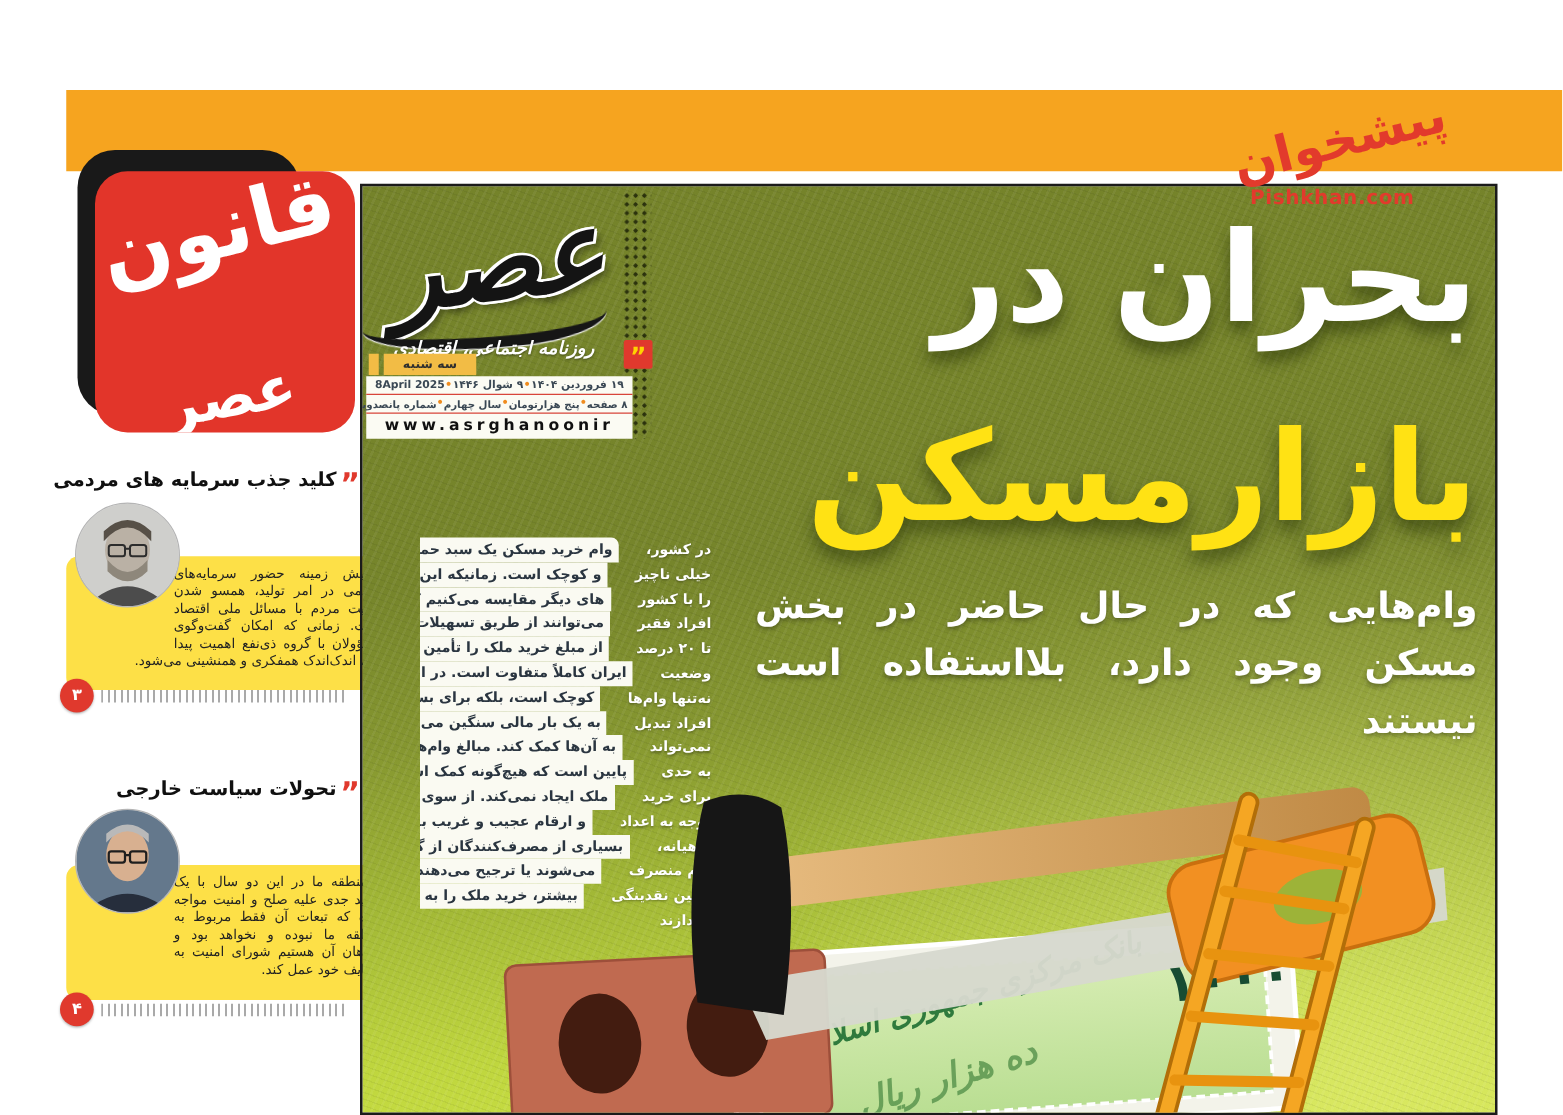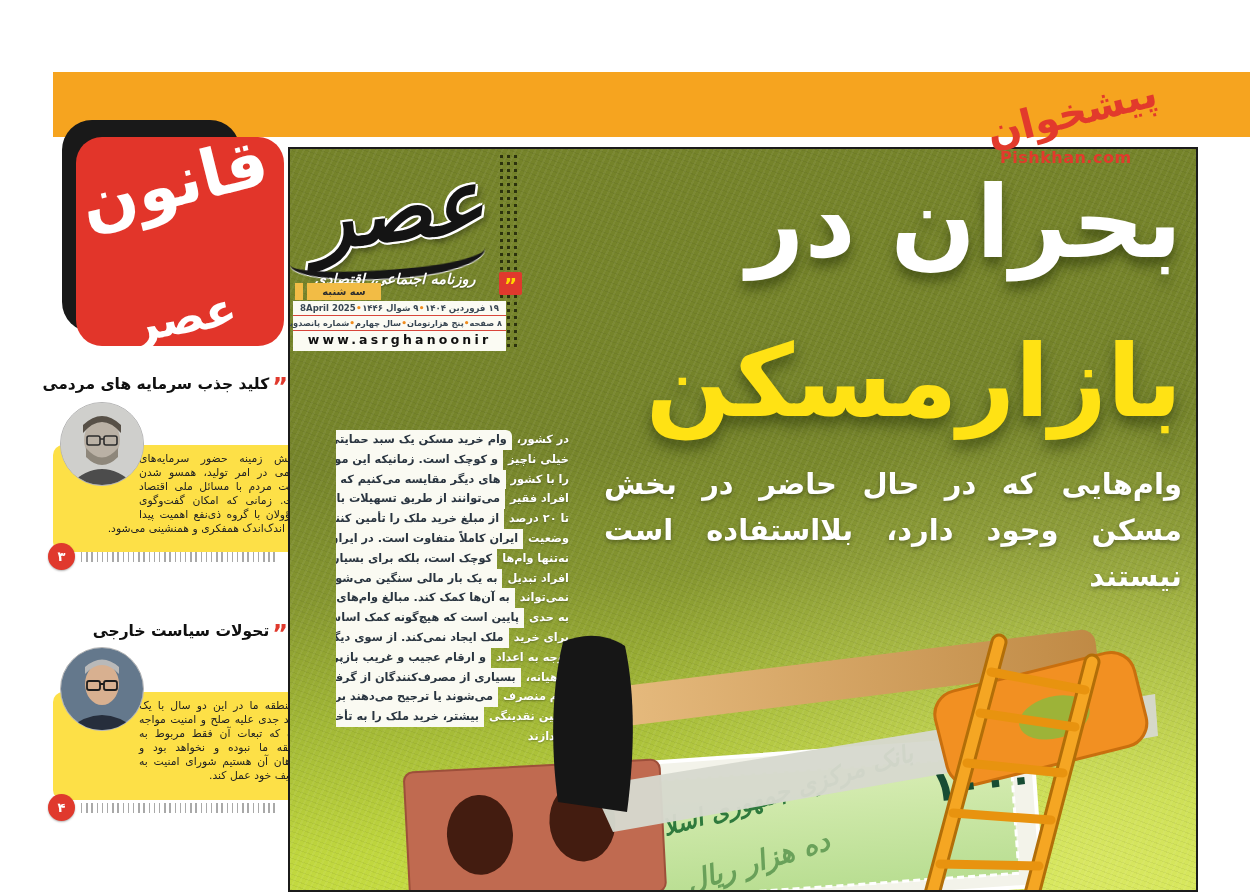--- a/index.html
+++ b/index.html
@@ -78,21 +78,21 @@
   .subhl { position:absolute; right:14px; top:312px; width:578px; direction:rtl;
     color:#fff; font-size:29px; font-weight:bold; line-height:46px;
     text-shadow:0 2px 4px rgba(0,0,0,.35); }
   .subhl .ln { text-align:justify; text-align-last:justify; height:46px; overflow:hidden; }
   .subhl .ln.last { text-align-last:right; }
 
   
   .body-block { position:absolute; left:46px; top:281px; width:233px; direction:rtl; }
   .body-line { display:flex; height:19.8px; line-height:19.8px; font-size:11.3px;
     font-weight:bold; white-space:nowrap; }
-  .bl-head { flex-shrink:0; color:#ffffff; padding-left:5px;
+  .bl-head { flex-shrink:0; color:#ffffff; padding-left:22px;
     text-shadow:0 1px 2px rgba(0,0,0,.35); }
   .bl-rest { flex:1; background:#FAFAF2; color:#2A3540; padding:0 5px;
     text-align:justify; text-align-last:justify; overflow:hidden; }
   .bl-rest.empty { background:transparent; }
   .body-line:first-child .bl-rest { border-radius:0 6px 0 0; }
 
   
   .illus { position:absolute; left:95px; top:445px; width:815px; height:300px; }
 
   

